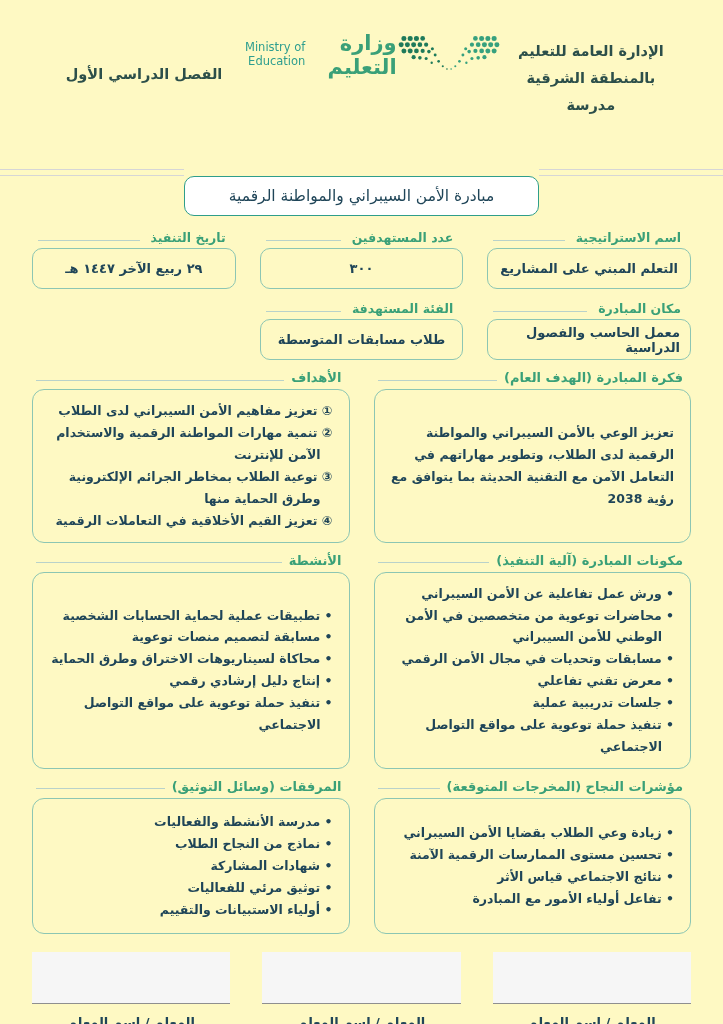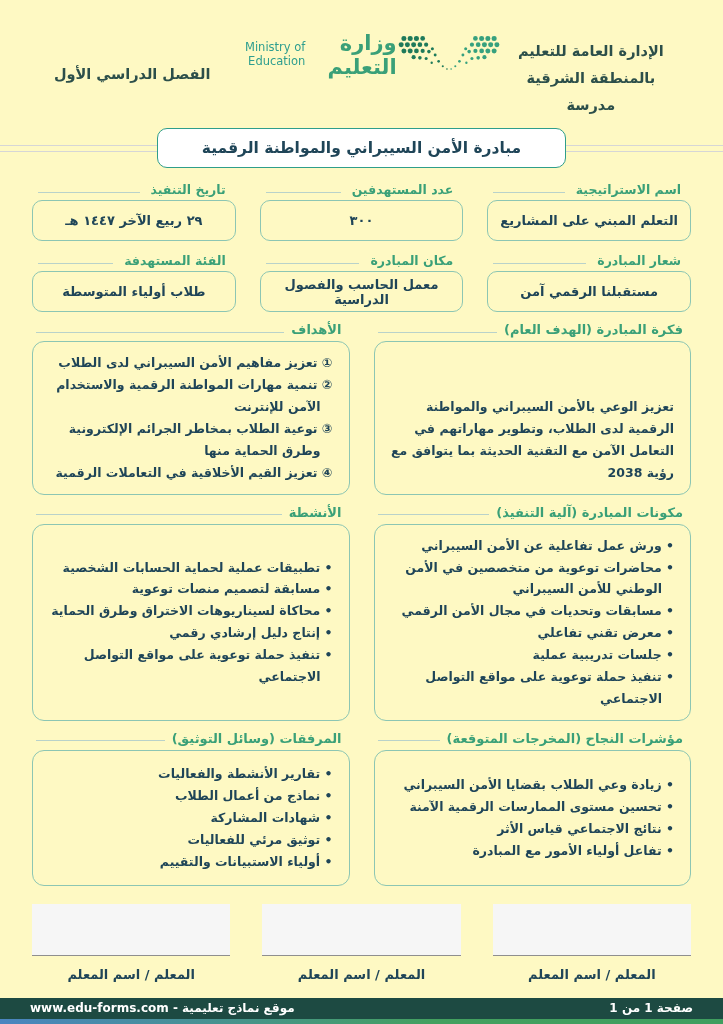--- a/index.html
+++ b/index.html
@@ -9,45 +9,45 @@
     font-family:"DejaVu Sans", sans-serif; direction:rtl;
     display:flex; flex-direction:column; overflow:hidden; position:relative;
   }
   
   .header { display:flex; align-items:flex-start; padding:26px 42px 0; }
   .hdr-right { width:205px; text-align:center; padding-top:12px;
     color:var(--dark-text,#2c4f4a); font-size:14.5px; font-weight:bold; line-height:1.85; }
   .hdr-center { flex:1; display:flex; flex-direction:row; align-items:center; }
   .logo-ar { color:var(--accent-green,#3fa57d); font-size:21px; font-weight:bold; margin-top:4px; letter-spacing:1px; }
   .logo-en { color:#2e9e8f; font-size:11.5px; margin-top:2px; }
-  .hdr-left { width:205px; text-align:center; padding-top:40px;
+  .hdr-left { width:205px; padding-top:40px;
     color:var(--dark-text,#2c4f4a); font-size:14.5px; font-weight:bold; }
   
   .title-band { display:flex; align-items:center; margin:10px 0 0; }
   .title-rule { flex:1; height:7px; border-top:1px solid #d6d6d6; border-bottom:1px solid #d6d6d6; }
   .title-box { border:1.6px solid #2f9e8a; border-radius:10px; background:#fff;
-    padding:10px 44px; font-size:15.5px; font-weight:bold; color:var(--text,#1f4558); white-space:nowrap; }
+    padding:10px 44px; font-size:15.5px; font-weight:normal; color:var(--text,#1f4558); white-space:nowrap;margin-top:48px; }
   
   .fields { display:grid; grid-template-columns:repeat(3,1fr); column-gap:24px; row-gap:12px;
     margin:14px 32px 0; }
   .label-row { display:flex; align-items:center; gap:11px; padding:0 10px 0 6px; }
   .f-label { color:var(--accent-green,#3aa078); font-weight:bold; font-size:12.5px; white-space:nowrap; }
   .label-rule { flex:1; height:1px; background:#b9d2ca; margin-top:5px; }
   .f-box { margin-top:3px; border:1.4px solid var(--border-teal,#8cc6b3); border-radius:10px;
     min-height:41px; display:flex; align-items:center; justify-content:center;
-    font-size:13px; font-weight:600; color:var(--text,#1f4558); text-align:center; padding:4px 10px; }
+    font-size:13px; font-weight:600; color:var(--text,#1f4558); padding:4px 10px; }
   
   .sec-row { display:grid; grid-template-columns:1fr 1fr; column-gap:24px; margin:10px 32px 0; }
   .section { display:flex; flex-direction:column; }
   .sec-head { display:flex; align-items:center; gap:7px; padding:0 8px 0 4px; }
   .sec-title { color:var(--accent-green,#3aa078); font-weight:bold; font-size:13px; white-space:nowrap; }
   .sec-box { margin-top:4px; flex:1; border:1.4px solid var(--border-teal,#8cc6b3); border-radius:12px;
     padding:10px 16px; font-size:12.5px; font-weight:600; color:var(--text,#1f4558);
     line-height:1.75; display:flex; flex-direction:column; justify-content:center; }
-  .row-a .sec-box { min-height:150px;justify-content:flex-end; }
+  .row-a .sec-box { min-height:150px; }
   .row-b .sec-box { min-height:164px; }
   .row-c .sec-box { min-height:136px; }
   .para { text-align:right; }
   .list-item { padding-right:12px; text-indent:-12px; }
   
   .signatures { display:grid; grid-template-columns:repeat(3,1fr); column-gap:32px;
     margin:auto 32px 16px; padding-top:18px; }
   .sig-box { height:52px; background:#f6f6f6; border-bottom:1.5px solid #8f8f8f; }
   .sig-label { text-align:center; color:var(--text,#1f4558); font-weight:bold; font-size:13px; margin-top:11px; }
   
@@ -149,38 +149,31 @@
     </div>
     <div class="field">
       <div class="label-row">
           <span class="f-label">تاريخ التنفيذ</span>
           <span class="label-rule"></span>
         </div>
       <div class="f-box">٢٩ ربيع الآخر ١٤٤٧ هـ</div>
     </div>
     <div class="field">
       <div class="label-row">
-          <span class="f-label">شعار المبادرة</span>
-          <span class="label-rule"></span>
-        </div>
-      <div class="f-box">مستقبلنا الرقمي آمن</div>
-    </div>
-    <div class="field">
-      <div class="label-row">
           <span class="f-label">مكان المبادرة</span>
           <span class="label-rule"></span>
         </div>
       <div class="f-box">معمل الحاسب والفصول الدراسية</div>
     </div>
     <div class="field">
       <div class="label-row">
           <span class="f-label">الفئة المستهدفة</span>
           <span class="label-rule"></span>
         </div>
-      <div class="f-box">طلاب أولياء المتوسطة</div>
+      <div class="f-box">طلاب مسابقات المتوسطة</div>
     </div>
   </div>
 
   <div class="sec-row row-a">
     <div class="section">
       <div class="sec-head">
           <span class="sec-title">فكرة المبادرة (الهدف العام)</span>
           <span class="label-rule"></span>
         </div>
       <div class="sec-box">
@@ -243,22 +236,22 @@
           <div class="list-item">• نتائج الاجتماعي قياس الأثر</div>
           <div class="list-item">• تفاعل أولياء الأمور مع المبادرة</div>
         </div>
     </div>
     <div class="section">
       <div class="sec-head">
           <span class="sec-title">المرفقات (وسائل التوثيق)</span>
           <span class="label-rule"></span>
         </div>
       <div class="sec-box">
-          <div class="list-item">• تقارير الأنشطة والفعاليات</div>
-          <div class="list-item">• نماذج من أعمال الطلاب</div>
+          <div class="list-item">• مدرسة الأنشطة والفعاليات</div>
+          <div class="list-item">• نماذج من النجاح الطلاب</div>
           <div class="list-item">• شهادات المشاركة</div>
           <div class="list-item">• توثيق مرئي للفعاليات</div>
           <div class="list-item">• أولياء الاستبيانات والتقييم</div>
         </div>
     </div>
   </div>
 
   <div class="signatures">
     <div>
       <div class="sig-box"></div>

